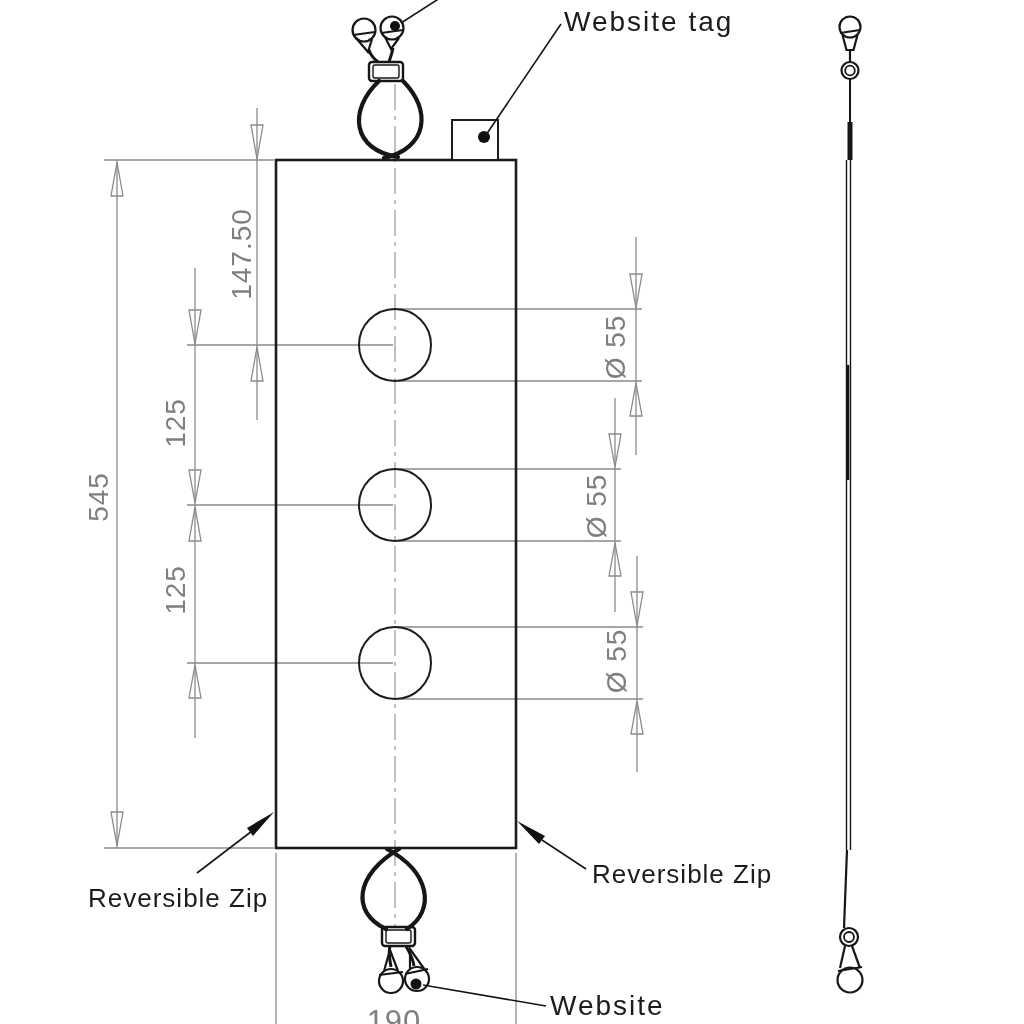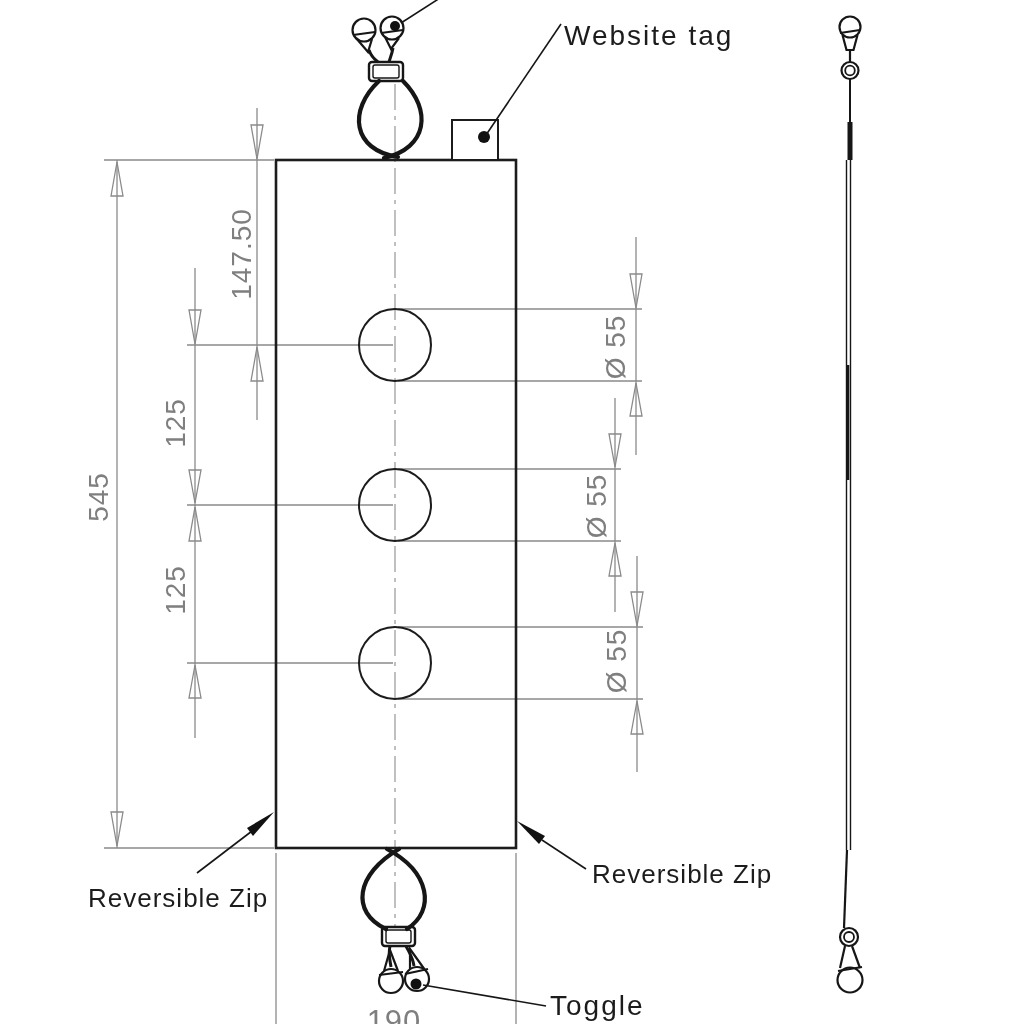--- a/index.html
+++ b/index.html
@@ -182,17 +182,17 @@
 
   <div class="txt dim vrot" style="left:242px;top:254px;">147.50</div>
   <div class="txt dim vrot" style="left:99px;top:497px;">545</div>
   <div class="txt dim vrot" style="left:176px;top:423px;">125</div>
   <div class="txt dim vrot" style="left:176px;top:590px;">125</div>
   <div class="txt dim vrot" style="left:616px;top:347px;">Ø 55</div>
   <div class="txt dim vrot" style="left:597px;top:506px;">Ø 55</div>
   <div class="txt dim vrot" style="left:617px;top:661px;">Ø 55</div>
   <div class="txt dim hcent" style="left:394px;top:1005px;font-size:31px;">190</div>
 
-  <div class="txt label" style="left:564px;top:21px;">Website tag</div>
+  <div class="txt label" style="left:564px;top:7px;">Website tag</div>
   <div class="txt label-sm" style="left:88px;top:884px;">Reversible Zip</div>
   <div class="txt label-sm" style="left:592px;top:860px;">Reversible Zip</div>
-  <div class="txt label" style="left:550px;top:991px;">Toggle</div>
+  <div class="txt label" style="left:550px;top:991px;">Website</div>
 </div>
 
 </body></html>

